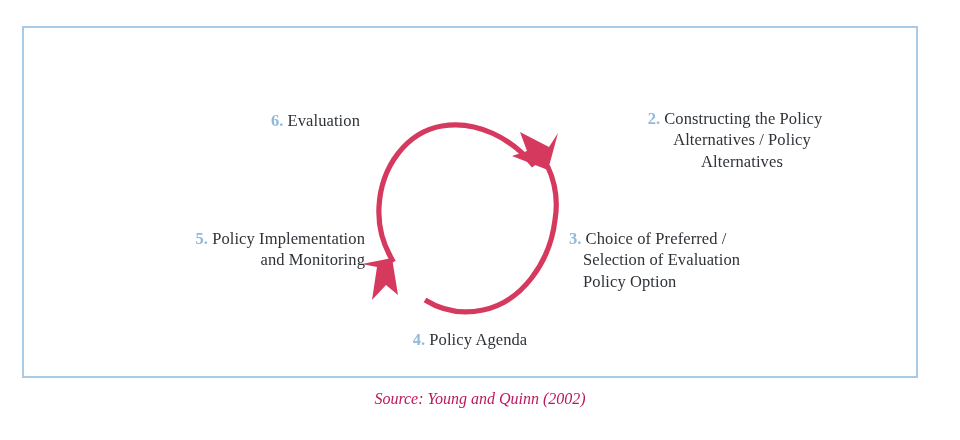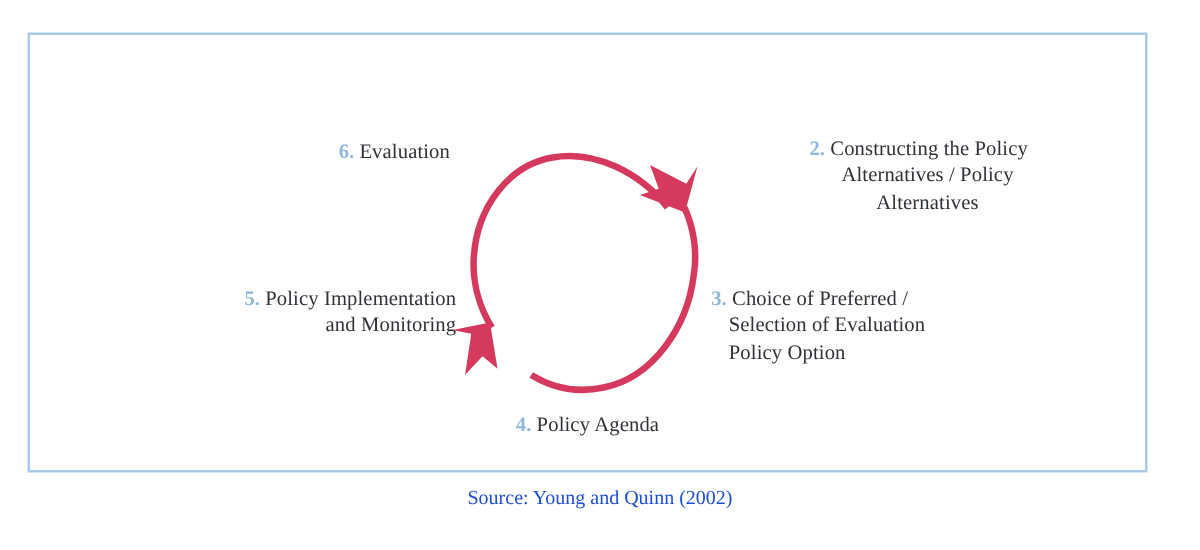--- a/index.html
+++ b/index.html
@@ -95,21 +95,22 @@
     width: 200px;
     text-align: right;
   }
   .source {
     position: absolute;
     left: 0;
     top: 390px;
     width: 960px;
     text-align: center;
     font-size: 16px;
-    color: #1d4ed8;
+    color: #be185d;
+    font-style: italic;
   }
 </style>
 </head>
 <body>
 
 <div id="figure-root">
 
   <div class="frame"></div>
 
   <div class="cycle-stage">

